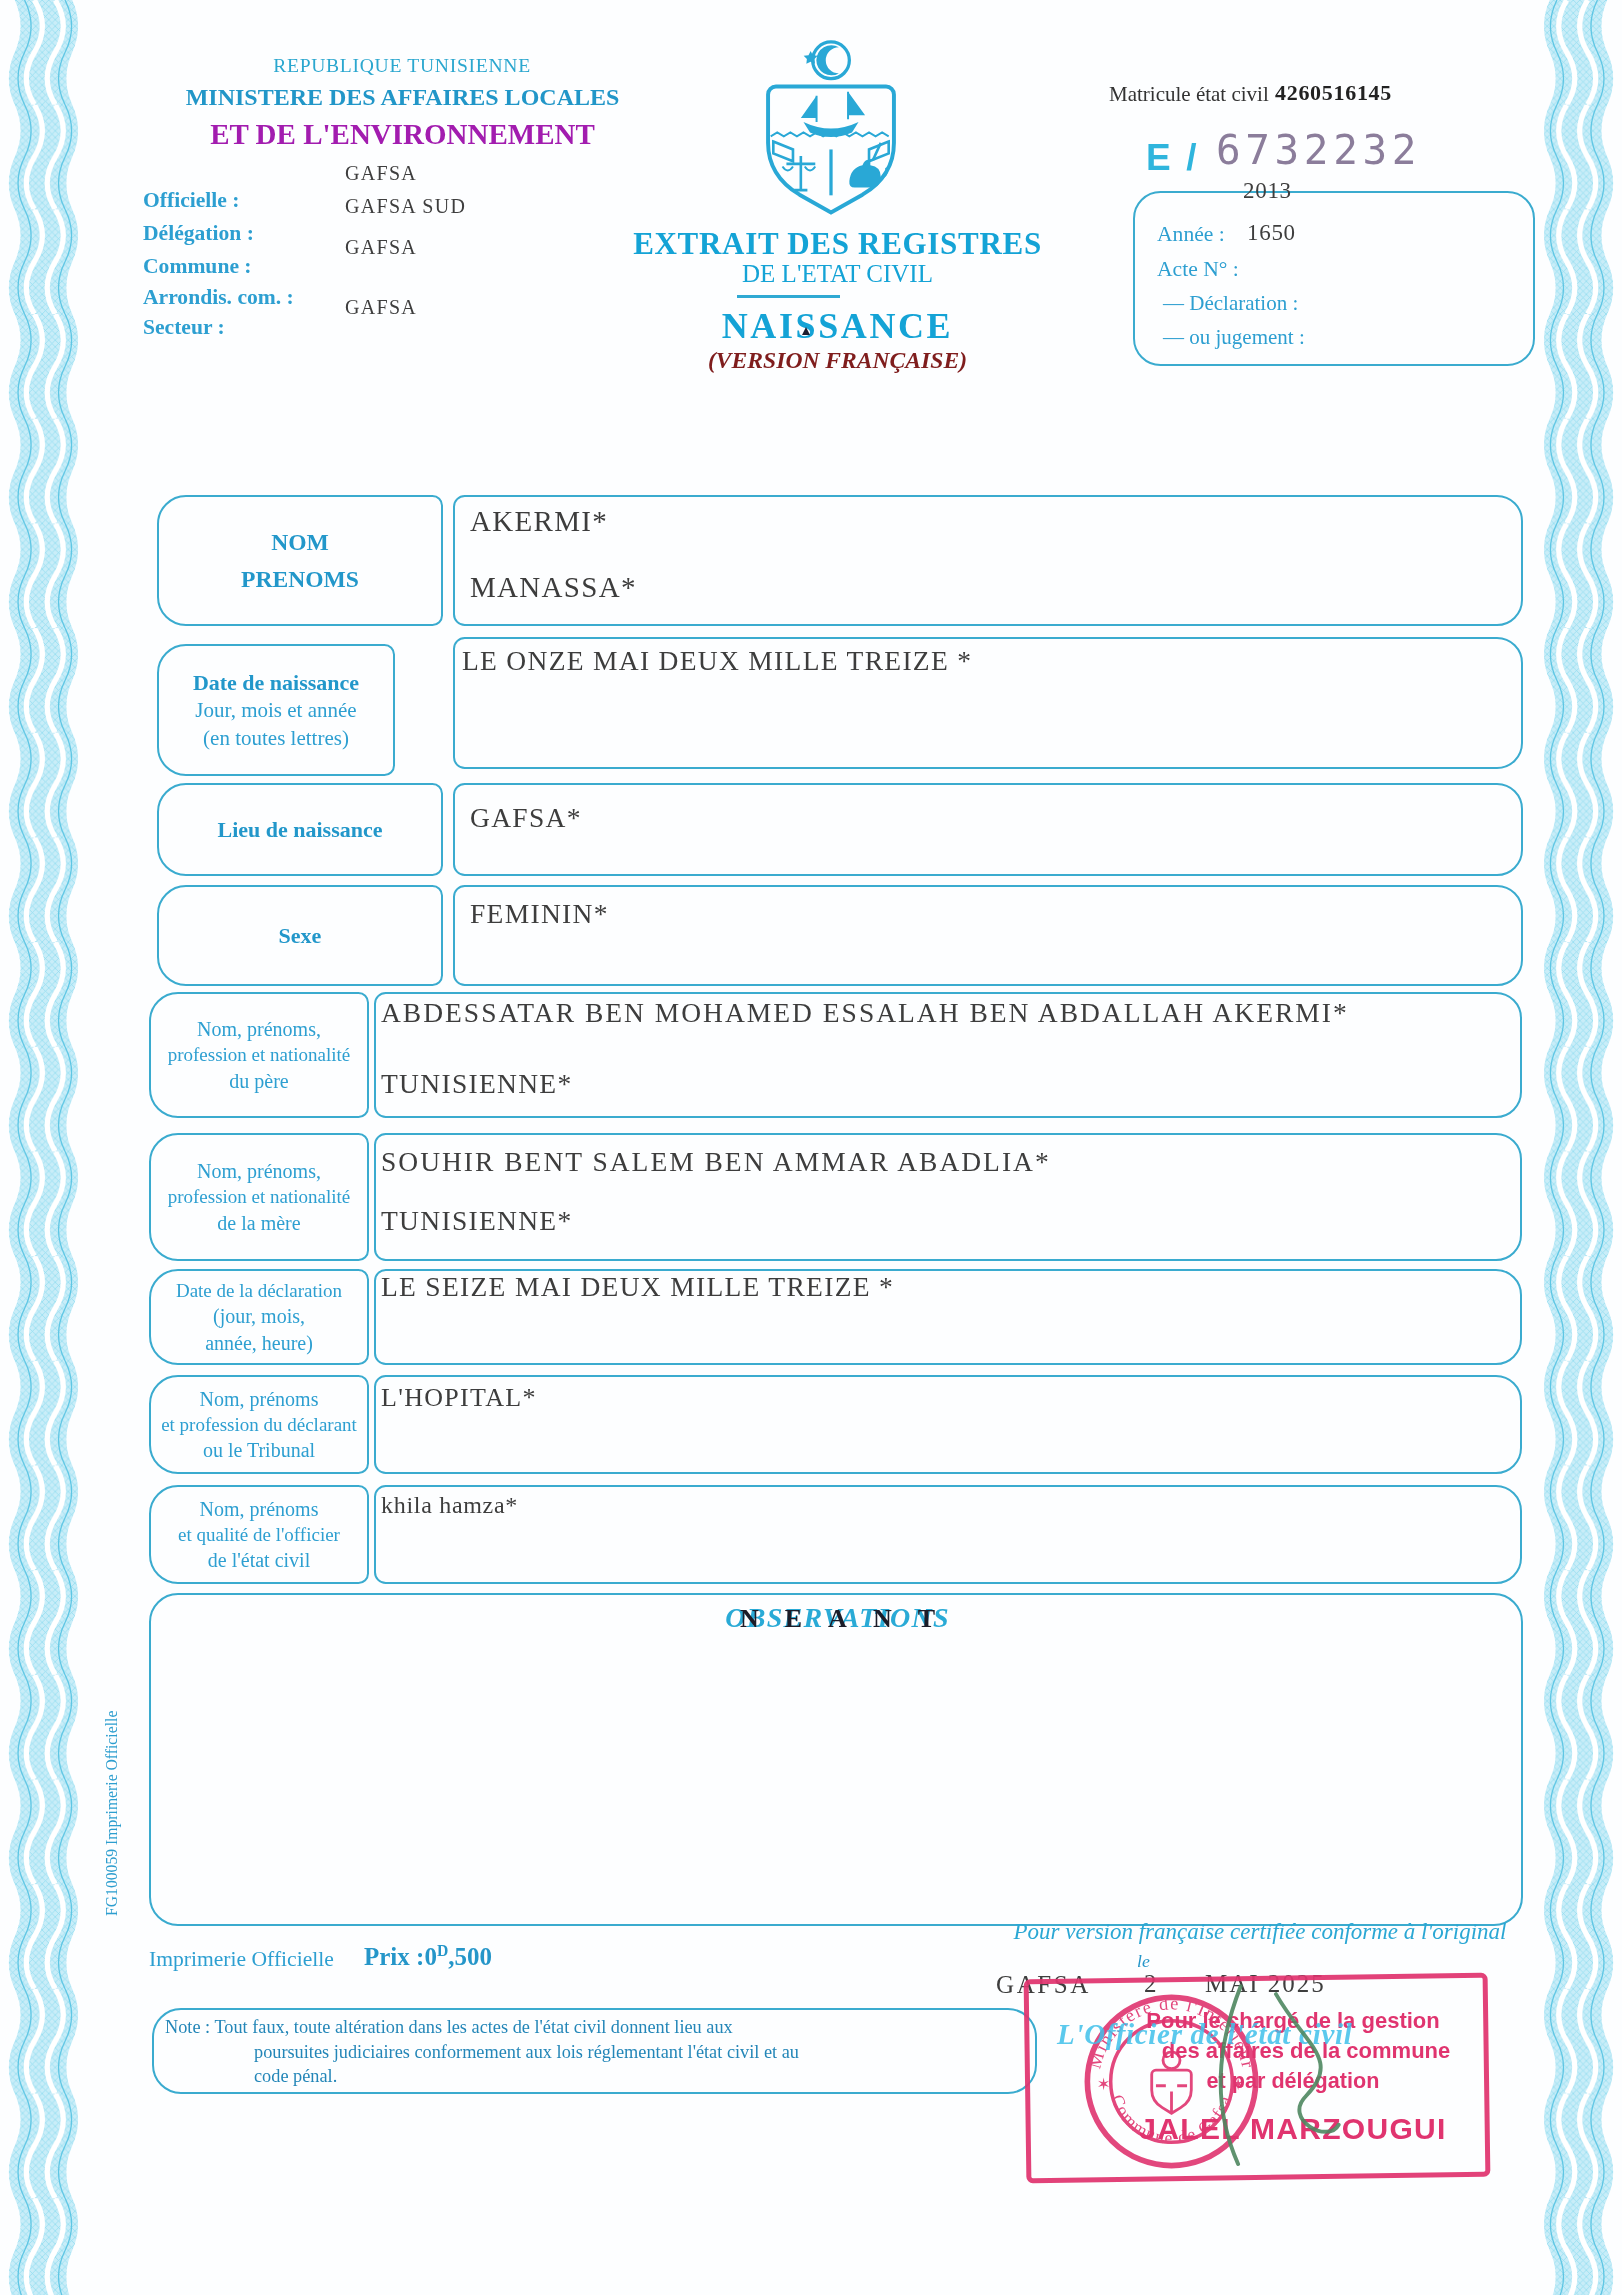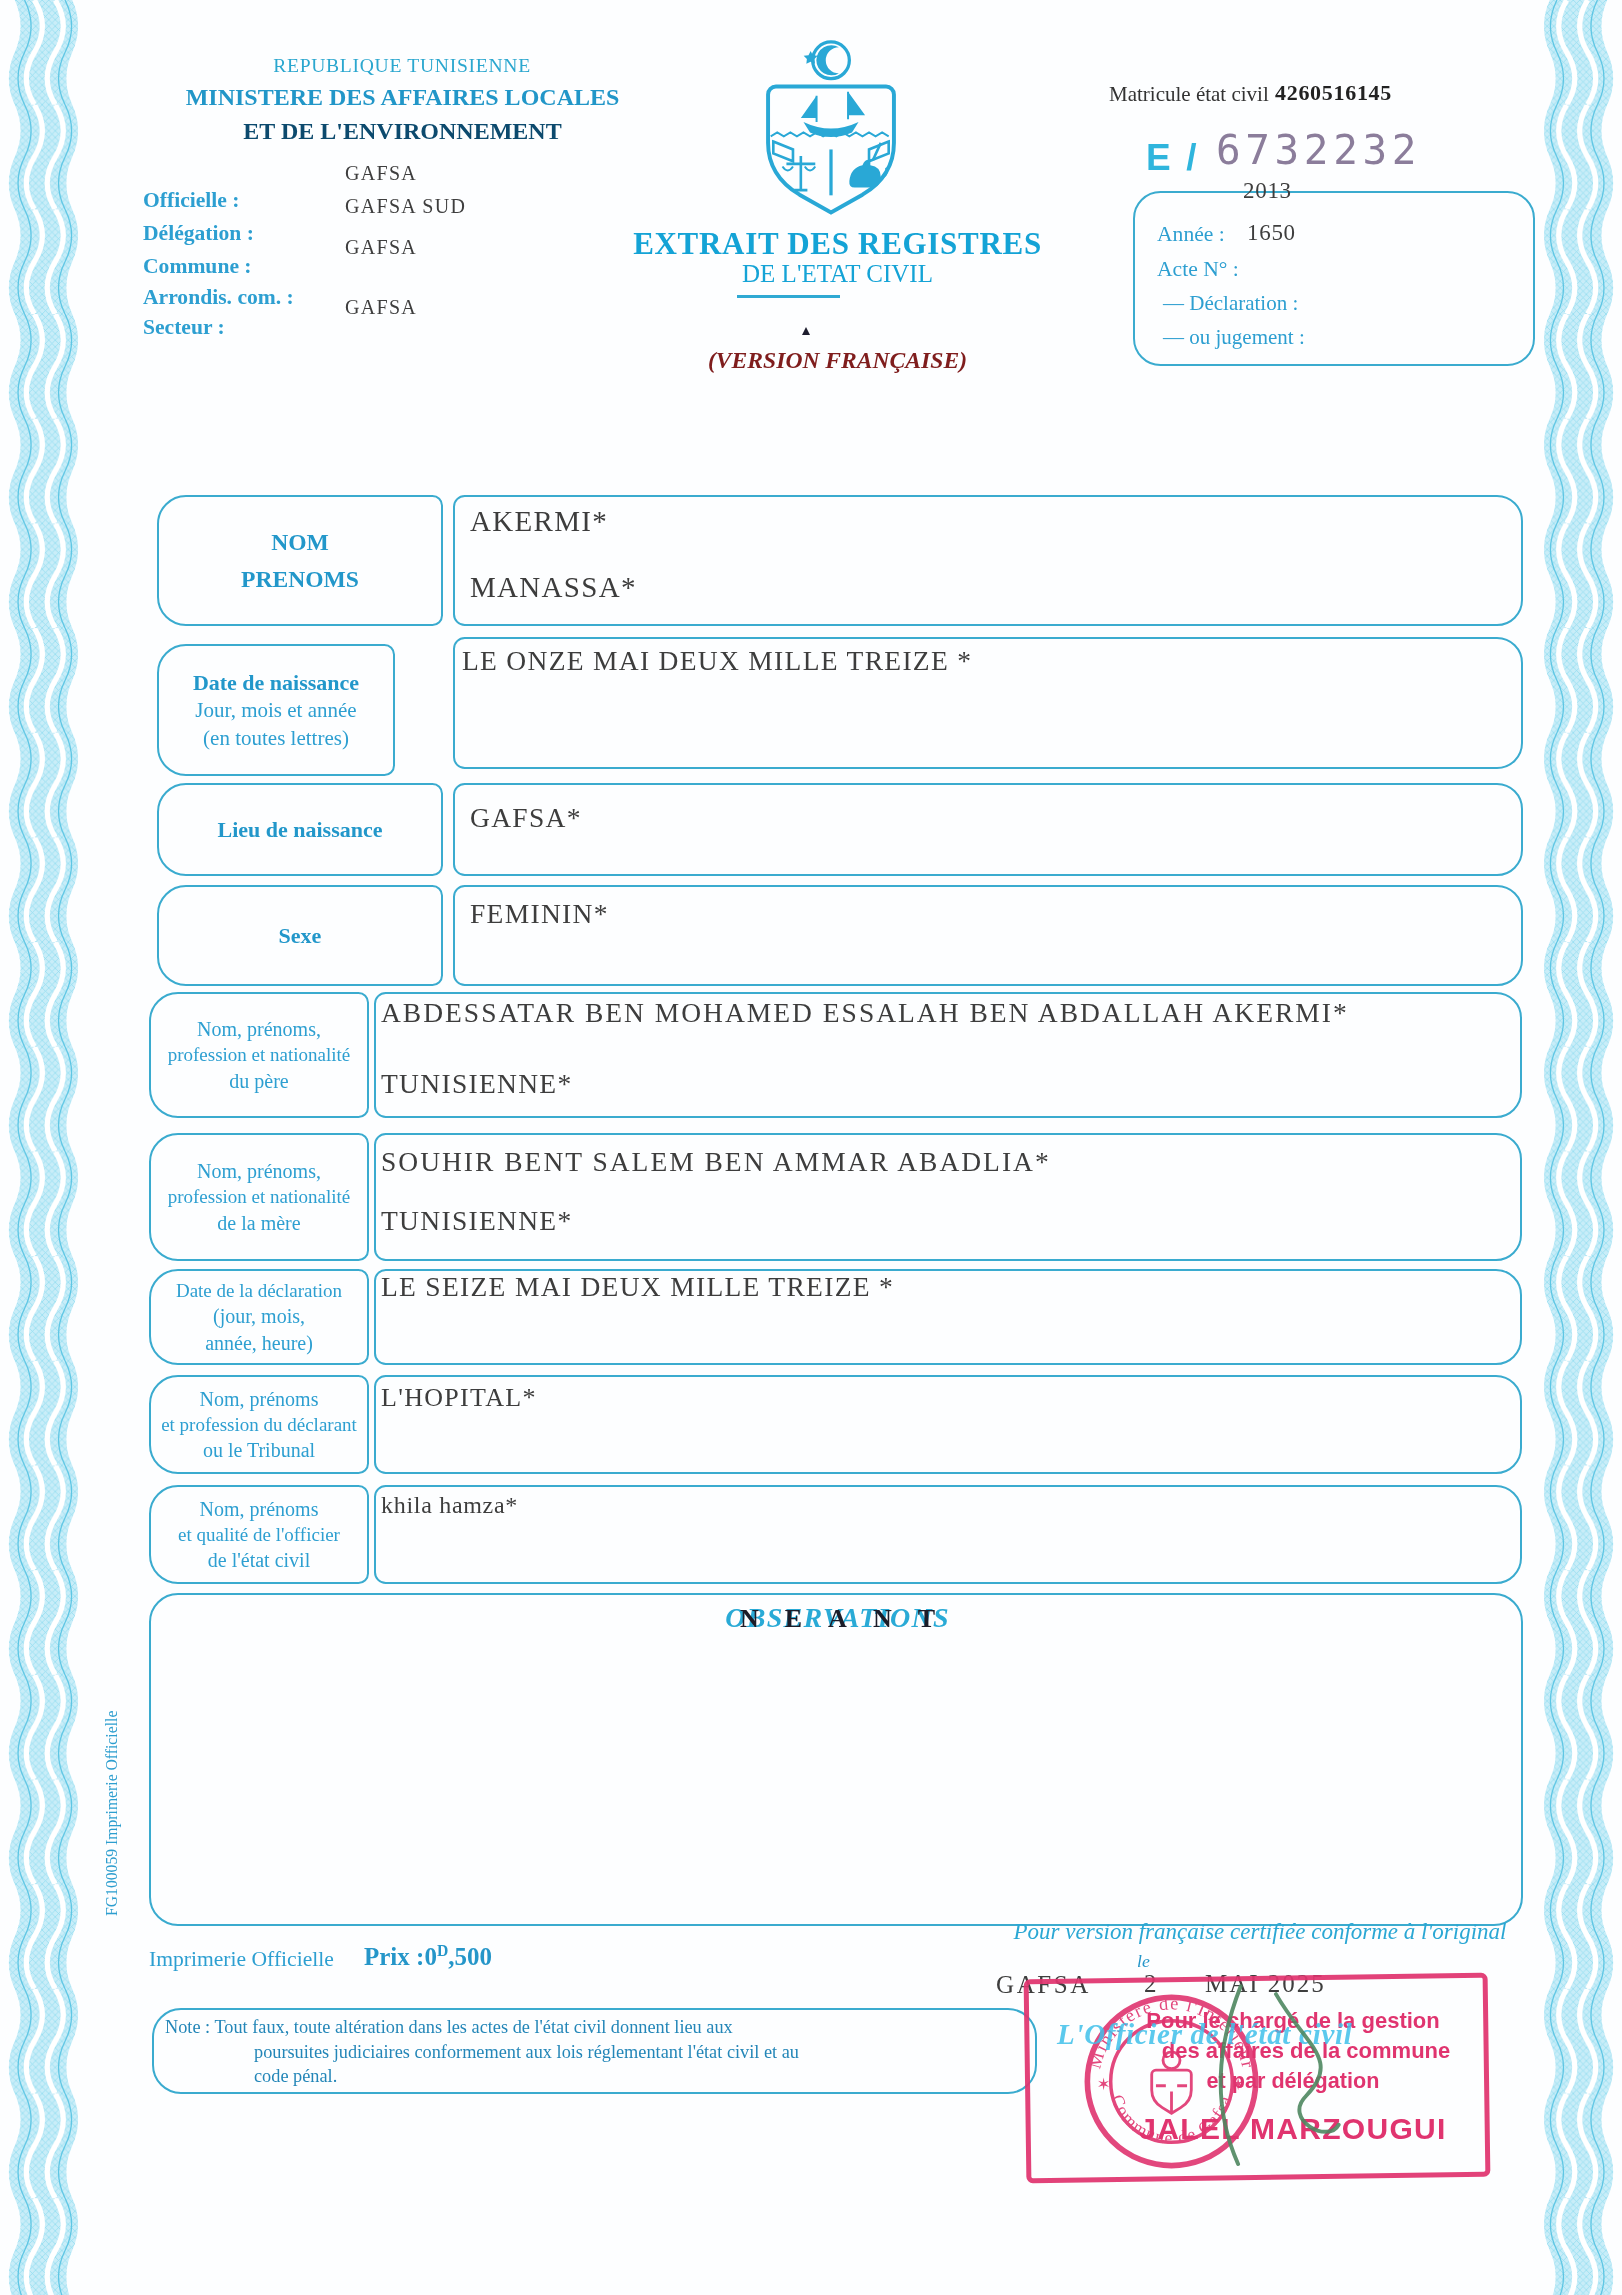--- a/index.html
+++ b/index.html
@@ -54,21 +54,21 @@
         <path d="M80,0 C96,26 96,54 80,80 C64,106 64,134 80,160" stroke="#ffffff" stroke-width="8" fill="none"></path>
         <path d="M33,0 C46,26 46,54 33,80 C20,106 20,134 33,160" stroke="#5ec6e4" stroke-width="2" fill="none"></path>
         <path d="M95,0 C108,26 108,54 95,80 C82,106 82,134 95,160" stroke="#5ec6e4" stroke-width="2" fill="none"></path>
       </pattern>
     </defs>
     <rect x="0" y="0" width="124" height="3508" fill="url(#ribR)"></rect>
   </svg>
 
   <div class="abs center nowrap" style="left:255px;top:55px;width:294px;font-size:19.6px;color:#2ba7cf;letter-spacing:0.7px;">REPUBLIQUE TUNISIENNE</div>
   <div class="abs center nowrap" style="left:154px;top:84px;width:497px;font-size:24px;font-weight:700;color:#2196c8;">MINISTERE DES AFFAIRES LOCALES</div>
-  <div class="abs center nowrap" style="left:154px;top:118px;width:497px;font-size:24px;font-weight:700;color:#0c4a6e;">ET DE L'ENVIRONNEMENT</div>
+  <div class="abs center nowrap" style="left:154px;top:118px;width:497px;font-size:29px;font-weight:700;color:#a21caf;">ET DE L'ENVIRONNEMENT</div>
 
   <div class="abs nowrap cy" style="left:143px;top:188px;font-size:21.6px;font-weight:600;">Officielle :</div>
   <div class="abs nowrap cy" style="left:143px;top:221px;font-size:21.6px;font-weight:600;">Délégation :</div>
   <div class="abs nowrap cy" style="left:143px;top:254px;font-size:21.6px;font-weight:600;">Commune :</div>
   <div class="abs nowrap cy" style="left:143px;top:285px;font-size:21.6px;font-weight:600;">Arrondis. com. :</div>
   <div class="abs nowrap cy" style="left:143px;top:315px;font-size:21.6px;font-weight:600;">Secteur :</div>
 
   <div class="abs nowrap blk" style="left:345px;top:162px;font-size:20px;letter-spacing:1.3px;">GAFSA</div>
   <div class="abs nowrap blk" style="left:345px;top:195px;font-size:20px;letter-spacing:1.3px;">GAFSA SUD</div>
   <div class="abs nowrap blk" style="left:345px;top:236px;font-size:20px;letter-spacing:1.3px;">GAFSA</div>
@@ -90,20 +90,21 @@
       <path d="M48,196 q8,12 16,0 M82,196 q8,12 16,0" stroke-width="3"></path>
       <path d="M150,218 q2,-20 20,-24 q4,-10 12,-8 v8 q16,2 16,18 q0,16 -16,16 h-24 q-9,0 -8,-10 z" fill="#29a8d6" stroke="none"></path>
       <path d="M186,186 l12,-26" stroke-width="4"></path>
       <path d="M198,214 q12,-4 8,-16" stroke-width="3"></path>
     </g>
   </svg>
 
   <div class="abs center nowrap" style="left:576px;top:226px;width:523px;font-size:31px;font-weight:700;color:#14a3d6;letter-spacing:0.7px;">EXTRAIT DES REGISTRES</div>
   <div class="abs center nowrap" style="left:576px;top:260px;width:523px;font-size:25px;color:#14a3d6;">DE L'ETAT CIVIL</div>
   <div class="abs" style="left:737px;top:295px;width:103px;height:3.3px;background:#2fa9d3;"></div>
+  <div class="abs center nowrap" style="left:576px;top:305px;width:523px;font-size:36px;font-weight:700;color:#14a3d6;letter-spacing:2.6px;">NAISSANCE</div>
   <div class="abs" style="left:802px;top:327px;width:0;height:0;border-left:4.6px solid transparent;border-right:4.6px solid transparent;border-bottom:8.5px solid #1d1d2e;"></div>
   <div class="abs center nowrap serif-it" style="left:576px;top:347px;width:523px;font-size:23.6px;font-weight:600;color:#7f1d1d;">(VERSION FRANÇAISE)</div>
 
   <span class="abs nowrap" style="left:1109px;top:82px;font-size:21px;color:#333333;">Matricule état civil</span>
   <span class="abs nowrap" style="left:1275px;top:80px;font-size:22px;font-weight:700;color:#222222;letter-spacing:0.7px;">4260516145</span>
 
   <span class="abs nowrap" style="left:1146px;top:137px;font-size:37px;font-weight:700;color:#2fb5dd;font-family:'Liberation Sans',sans-serif;letter-spacing:2.6px;">E /</span>
   <span class="abs nowrap" style="left:1216px;top:126px;font-size:41px;color:#8b7d9b;font-family:'DejaVu Sans Mono',monospace;letter-spacing:4.6px;">6732232</span>
 
   <div class="box" style="left:1133px;top:191px;width:402px;height:175px;border-radius:27.5px;"></div>

